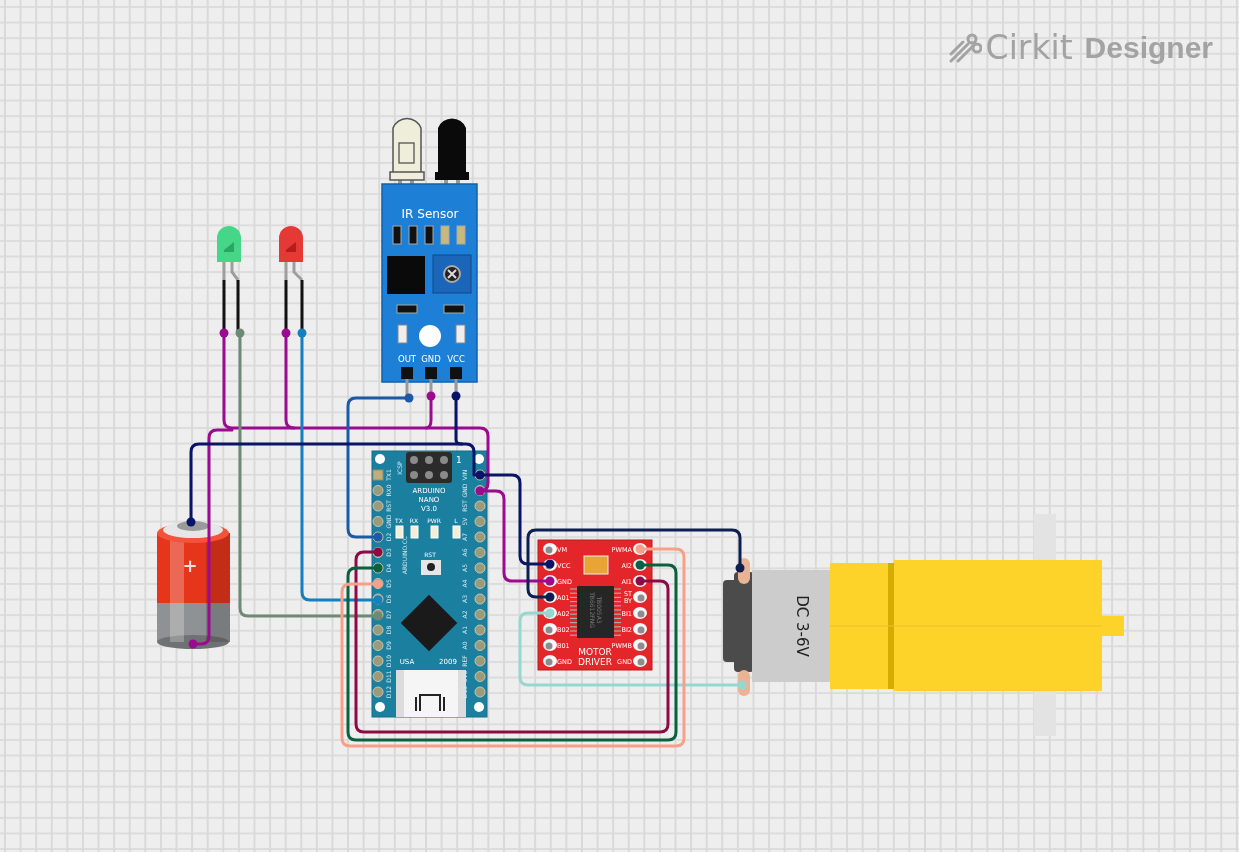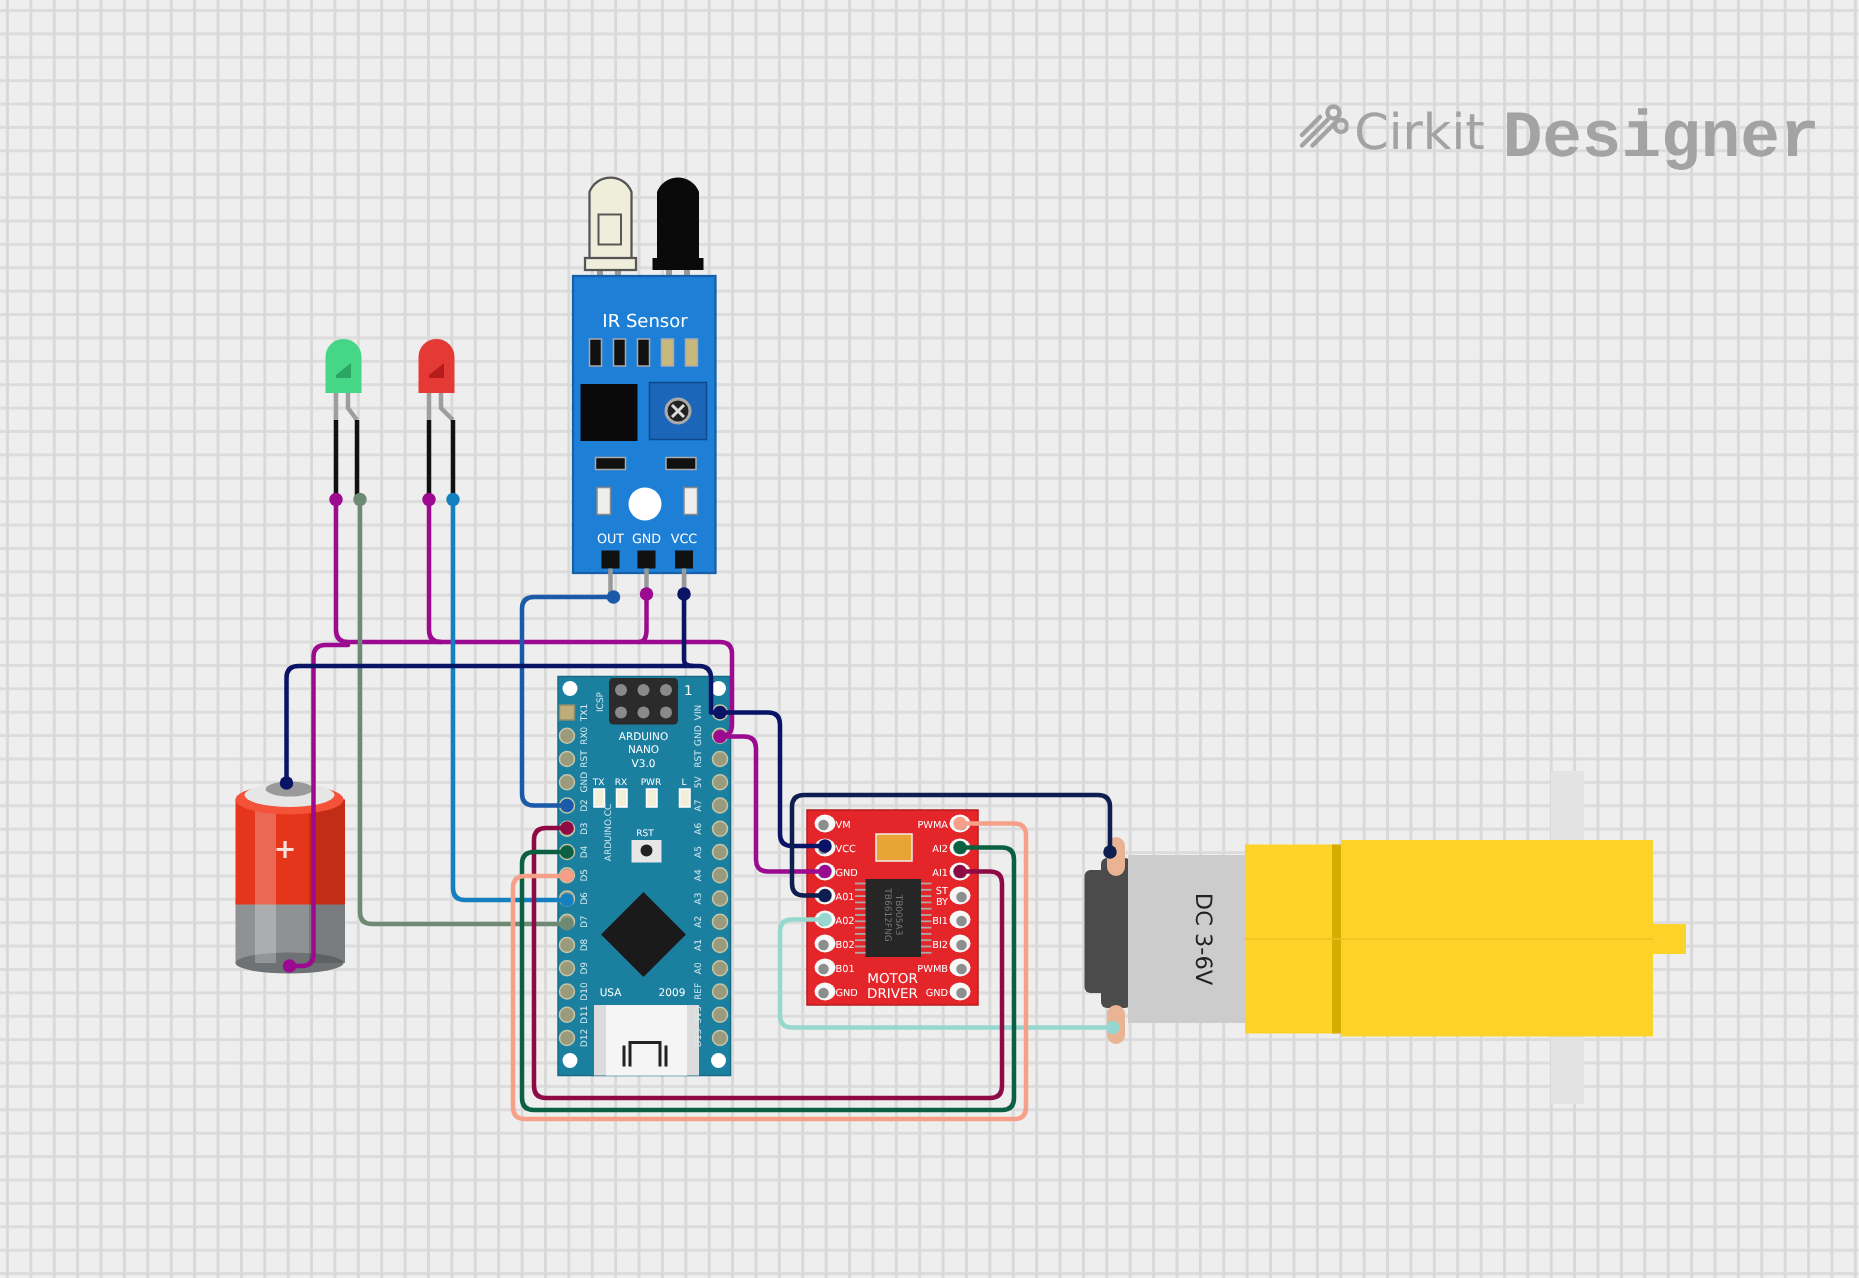--- a/index.html
+++ b/index.html
@@ -4,23 +4,23 @@
 <style>
   html,body{margin:0;padding:0;}
   body{width:1239px;height:852px;overflow:hidden;background:#eeeeee;font-family:"DejaVu Sans",sans-serif;position:relative;}
   #canvas{position:absolute;left:0;top:0;width:1239px;height:852px;
     background-color:#eeeeee;
     background-image:
       linear-gradient(to right,#d9d9d9 2px,transparent 2px),
       linear-gradient(to bottom,#dcdcdc 2px,transparent 2px);
     background-size:15.6px 15.6px;
     background-position:4px 6px;}
-  .logo{position:absolute;right:26px;top:28px;display:flex;color:#a3a3a3;margin-top:40px;}
+  .logo{position:absolute;right:26px;top:28px;display:flex;align-items:center;color:#a3a3a3;}
   .logo .cir{font-family:"DejaVu Sans",sans-serif;font-size:33px;letter-spacing:0px;margin-left:4px;}
-  .logo .des{font-family:Liberation Mono, monospace;font-weight:bold;font-size:44px;margin-left:12px;}
+  .logo .des{font-family:Liberation Sans, sans-serif;font-weight:bold;font-size:30px;margin-left:12px;}
   svg text{font-family:"DejaVu Sans",sans-serif;}
   .abs{position:absolute;left:0;top:0;}
 </style>
 </head>
 <body>
 
 <div id="canvas"></div>
 
 <div class="logo">
   <svg width="34" height="32" viewBox="0 0 34 32">

